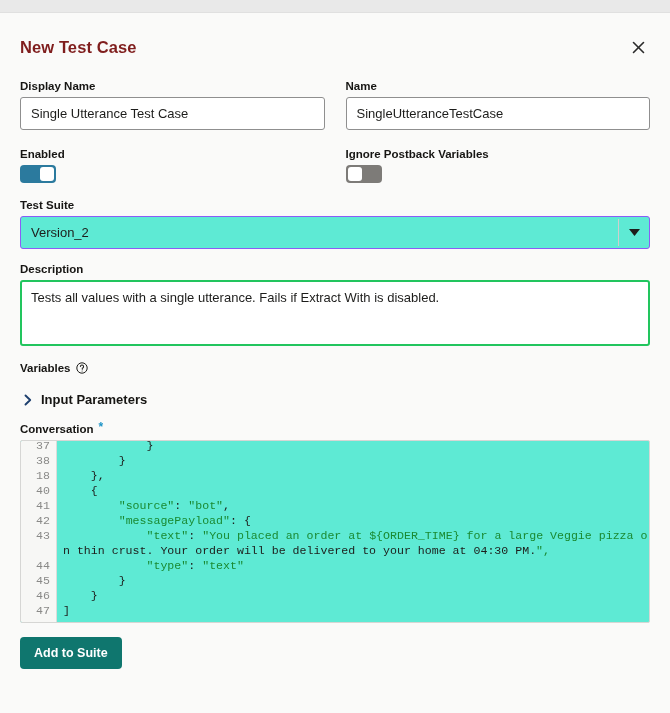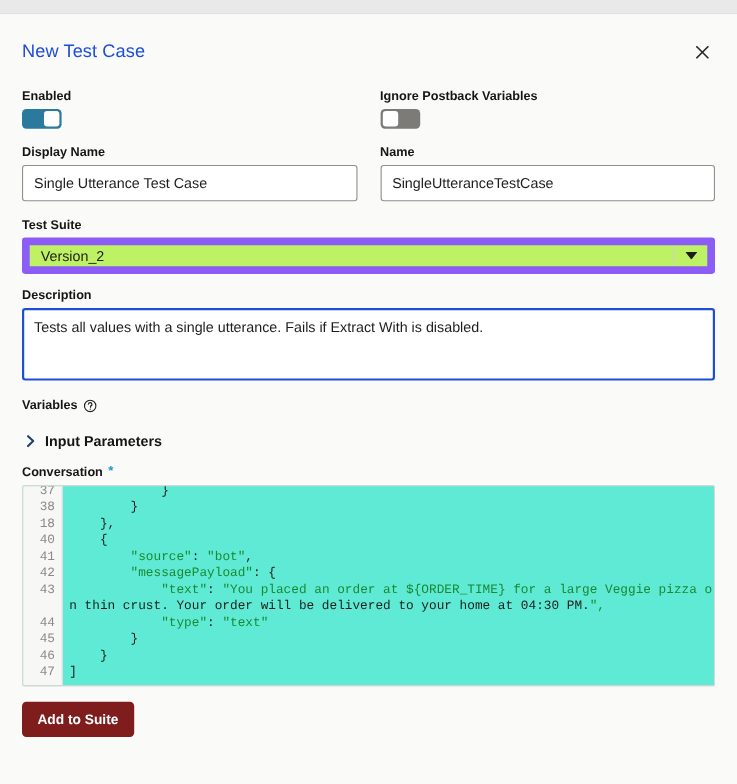--- a/index.html
+++ b/index.html
@@ -34,22 +34,22 @@
   
   .panel-header {
     display: flex;
     align-items: center;
     justify-content: space-between;
     padding-top: 23px;
     padding-bottom: 6px;
   }
   .panel-title {
     font-size: 16.5px;
-    font-weight: normal;
-    color: #1d4ed8;
+    font-weight: bold;
+    color: #7f1d1d;
     letter-spacing: .1px;
   }
   .close-btn {
     width: 22px;
     height: 22px;
     display: flex;
     align-items: center;
     justify-content: center;
     cursor: pointer;
     color: #2b2b2b;
@@ -128,23 +128,23 @@
     background: #f6f6f5;
     border-color: #d8d8d6;
     color: #9b9b9b;
   }
 
   
   .select-wrap {
     position: relative;
     width: 100%;
     height: 33px;
-    border: 7px solid #8b5cf6;
+    border: 1px solid #8b5cf6;
     border-radius: 3px;
-    background: #bef264;
+    background: #5eead4;
     box-sizing: border-box;
     display: flex;
     align-items: center;
     cursor: pointer;
   }
   .select-value {
     font-size: 13px;
     color: #1d1d1b;
     padding-left: 10px;
     flex: 1;
@@ -161,21 +161,21 @@
     align-items: center;
     justify-content: center;
     color: #1d1d1b;
   }
 
   
   .tarea {
     width: 100%;
     height: 66px;
     box-sizing: border-box;
-    border: 2px solid #1d4ed8;
+    border: 2px solid #22c55e;
     border-radius: 3px;
     background: #ffffff;
     font-family: "Liberation Sans", sans-serif;
     font-size: 13px;
     color: #1d1d1b;
     padding: 7px 9px;
     resize: none;
     outline: none;
     line-height: 17px;
     overflow: hidden;
@@ -236,21 +236,21 @@
   }
   .code .cl { height: 15px; }
   .tok-str { color: #1a8a32; }
   .tok-pun { color: #1d1d1b; }
 
   
   .footer {
     padding-top: 14px;
   }
   .primary-btn {
-    background: #7f1d1d;
+    background: #0f766e;
     color: #ffffff;
     font-family: "Liberation Sans", sans-serif;
     font-size: 12.5px;
     font-weight: bold;
     border: none;
     border-radius: 4px;
     padding: 9px 14px;
     cursor: pointer;
   }
 
@@ -269,43 +269,43 @@
   <div class="panel-header">
     <div class="panel-title">New Test Case</div>
     <div class="close-btn">
       <svg width="13" height="13" viewBox="0 0 13 13" fill="none" stroke="currentColor" stroke-width="1.6" stroke-linecap="round">
         <line x1="1.5" y1="1.5" x2="11.5" y2="11.5"></line>
         <line x1="11.5" y1="1.5" x2="1.5" y2="11.5"></line>
       </svg>
     </div>
   </div>
 
+  <div class="row2 mt16">
+    <div class="col">
+      <div class="field-label">Display Name</div>
+      <input class="tinput" type="text" value="Single Utterance Test Case" style="">
+    </div>
+    <div class="col">
+      <div class="field-label">Name</div>
+      <input class="tinput" type="text" value="SingleUtteranceTestCase" style="">
+    </div>
+  </div>
+
   <div class="row2 mt18">
     <div class="col">
       <div class="field-label">Enabled</div>
       <div class="toggle on">
         <div class="knob"></div>
       </div>
     </div>
     <div class="col">
       <div class="field-label">Ignore Postback Variables</div>
       <div class="toggle off">
         <div class="knob"></div>
       </div>
-    </div>
-  </div>
-
-  <div class="row2 mt16">
-    <div class="col">
-      <div class="field-label">Display Name</div>
-      <input class="tinput" type="text" value="Single Utterance Test Case" style="">
-    </div>
-    <div class="col">
-      <div class="field-label">Name</div>
-      <input class="tinput" type="text" value="SingleUtteranceTestCase" style="">
     </div>
   </div>
 
   <div class="mt16">
     <div class="field-label">Test Suite</div>
     <div class="select-wrap">
       <div class="select-value">Version_2</div>
       <div class="select-divider"></div>
       <div class="select-arrow">
         <svg width="11" height="7" viewBox="0 0 11 7">

